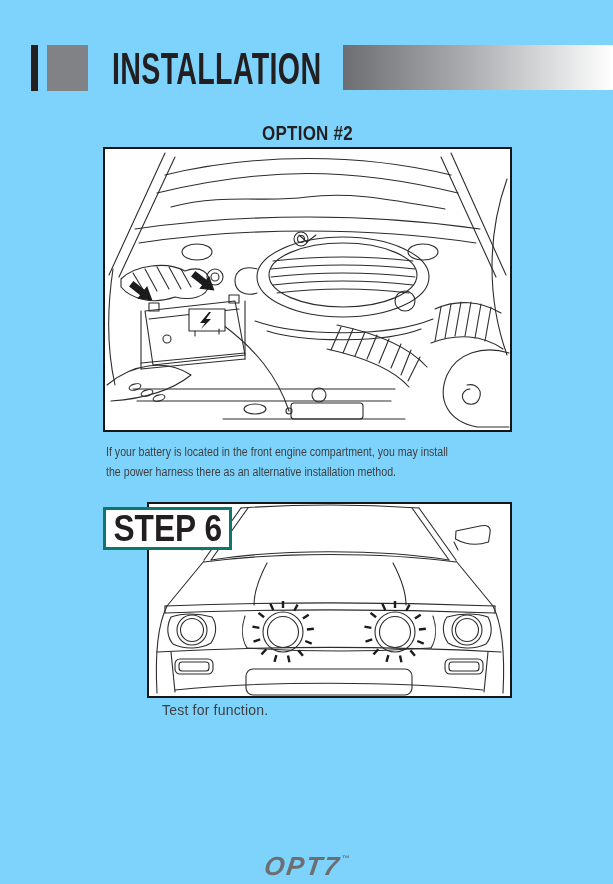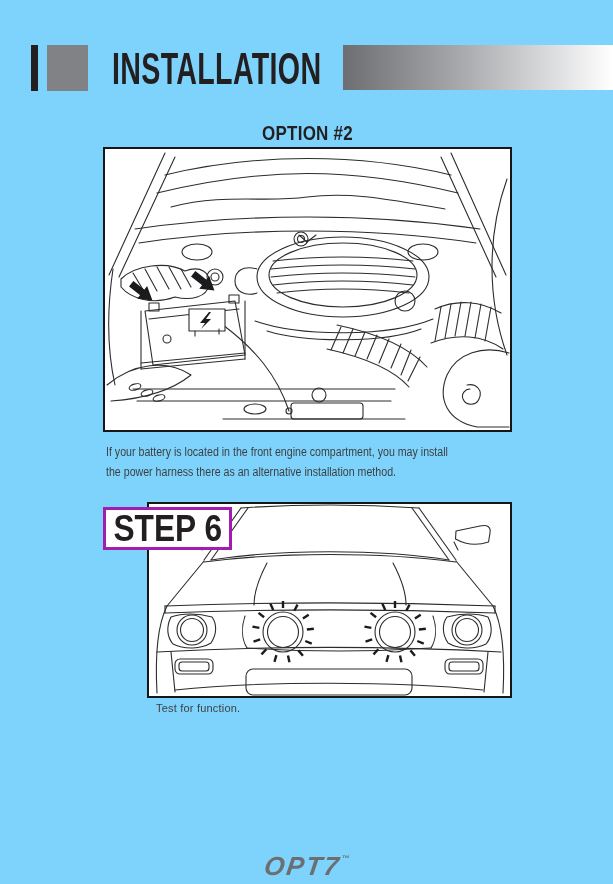--- a/index.html
+++ b/index.html
@@ -35,28 +35,28 @@
   .solid{fill:#1b1b1d;stroke:none;}
   .glow line{stroke:#1b1b1d;stroke-width:2.4;stroke-linecap:butt;}
   
   .engine-caption{
     position:absolute;left:106px;top:443px;font-size:12.5px;line-height:19.5px;
     color:var(--body-text,#3f3f41);transform:scaleX(0.85);transform-origin:left top;
   }
   .engine-caption div{white-space:nowrap;}
   .step-box{
     position:absolute;left:103px;top:507px;width:123px;height:37px;background:#fff;
-    border:3px solid #a21caf;z-index:5;display:flex;align-items:center;justify-content:center;
+    border:3px solid #0f766e;z-index:5;display:flex;align-items:center;justify-content:center;
   }
   .step-label{
     font-size:36px;font-weight:700;line-height:36px;letter-spacing:0px;white-space:nowrap;
     transform:scaleX(0.88);transform-origin:center center;color:var(--ink,#231f20);
   }
   .test-caption{
-    position:absolute;left:156px;top:702px;font-size:11px;letter-spacing:0.2px;
+    position:absolute;left:162px;top:702px;font-size:14px;letter-spacing:0.2px;
     color:var(--body-text,#3f3f41);
   }
   
   .footer{position:absolute;left:0;top:846px;width:613px;text-align:center;}
   .logo{
     display:inline-block;font-weight:700;font-style:italic;font-size:26px;line-height:26px;
     letter-spacing:2px;color:var(--logo-gray,#6d6e71);transform:skewX(-8deg);white-space:nowrap;
   }
   .logo-mark{font-size:8px;font-style:normal;vertical-align:14px;letter-spacing:0;}
 </style>

